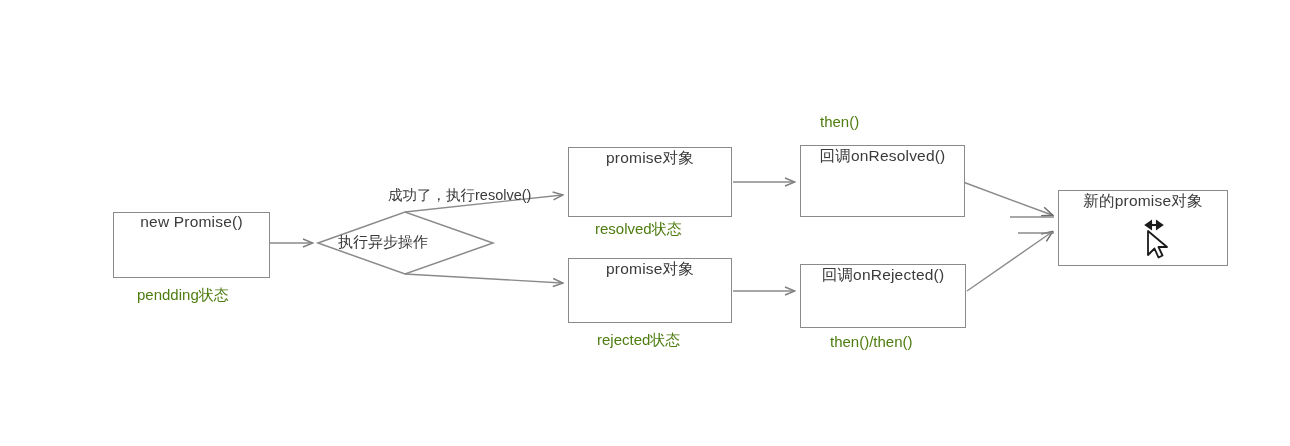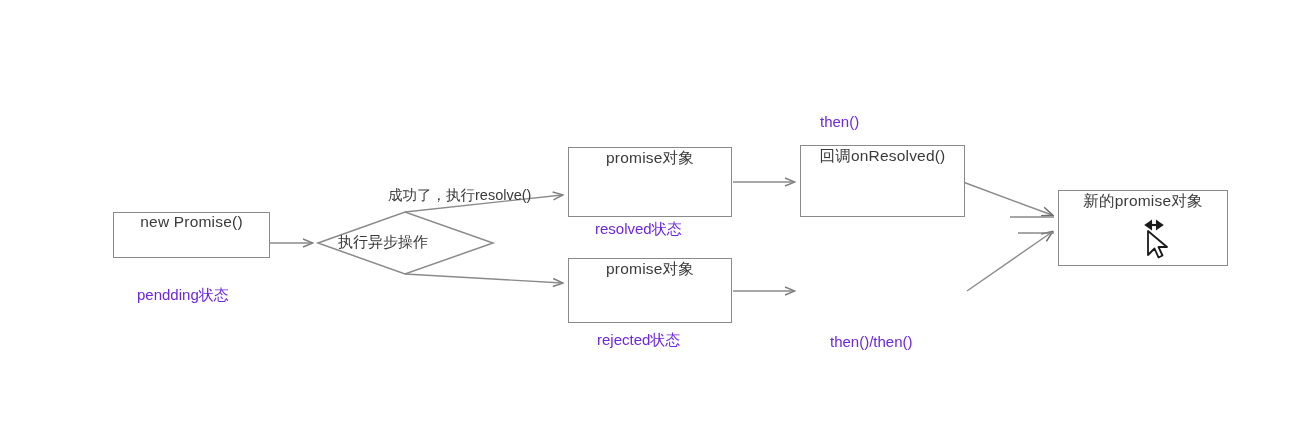--- a/index.html
+++ b/index.html
@@ -37,21 +37,21 @@
     font-size: 15.5px;
     letter-spacing: 0.2px;
     z-index: 3;
   }
   .node-label {
     white-space: nowrap;
   }
   .caption {
     position: absolute;
     font-size: 15px;
-    color: #6d28d9;
+    color: #4d7c0f;
     white-space: nowrap;
     z-index: 3;
   }
   .edge-label {
     position: absolute;
     font-size: 14.5px;
     color: #3a3a3a;
     white-space: nowrap;
     z-index: 4;
   }
@@ -105,38 +105,41 @@
     <line x1="733" y1="291" x2="794" y2="291" stroke="#8a8a8a" stroke-width="1.4" marker-end="url(#ah)"></line>
 
     <path d="M963,182 L1052,215" fill="none" stroke="#8a8a8a" stroke-width="1.4" marker-end="url(#ah2)"></path>
 
     <path d="M967,291 L1052,232" fill="none" stroke="#8a8a8a" stroke-width="1.4" marker-end="url(#ah2)"></path>
 
     <line x1="1010" y1="217" x2="1054" y2="217" stroke="#8a8a8a" stroke-width="1.4"></line>
     <line x1="1018" y1="233" x2="1054" y2="233" stroke="#8a8a8a" stroke-width="1.4"></line>
   </svg>
 
-  <div class="node" style="left:113px; top:212px; width:157px; height:46px;">
+  <div class="node" style="left:113px; top:212px; width:157px; height:66px;">
     <span class="node-label">new Promise()</span>
   </div>
 
   <div class="diamond-label" style="left:338px; top:233px;">执行异步操作</div>
 
   <div class="node" style="left:568px; top:147px; width:164px; height:70px;">
     <span class="node-label">promise对象</span>
   </div>
 
   <div class="node" style="left:568px; top:258px; width:164px; height:65px;">
     <span class="node-label">promise对象</span>
   </div>
 
   <div class="node" style="left:800px; top:145px; width:165px; height:72px;">
     <span class="node-label">回调onResolved()</span>
   </div>
 
+  <div class="node" style="left:800px; top:264px; width:166px; height:64px;">
+    <span class="node-label">回调onRejected()</span>
+  </div>
 
   <div class="node" style="left:1058px; top:190px; width:170px; height:76px;">
     <span class="node-label">新的promise对象</span>
   </div>
 
   <div class="edge-label" style="left:388px; top:186px;">成功了，执行resolve()</div>
 
   <div class="caption" style="left:137px; top:286px;">pendding状态</div>
   <div class="caption" style="left:595px; top:220px;">resolved状态</div>
   <div class="caption" style="left:597px; top:331px;">rejected状态</div>

